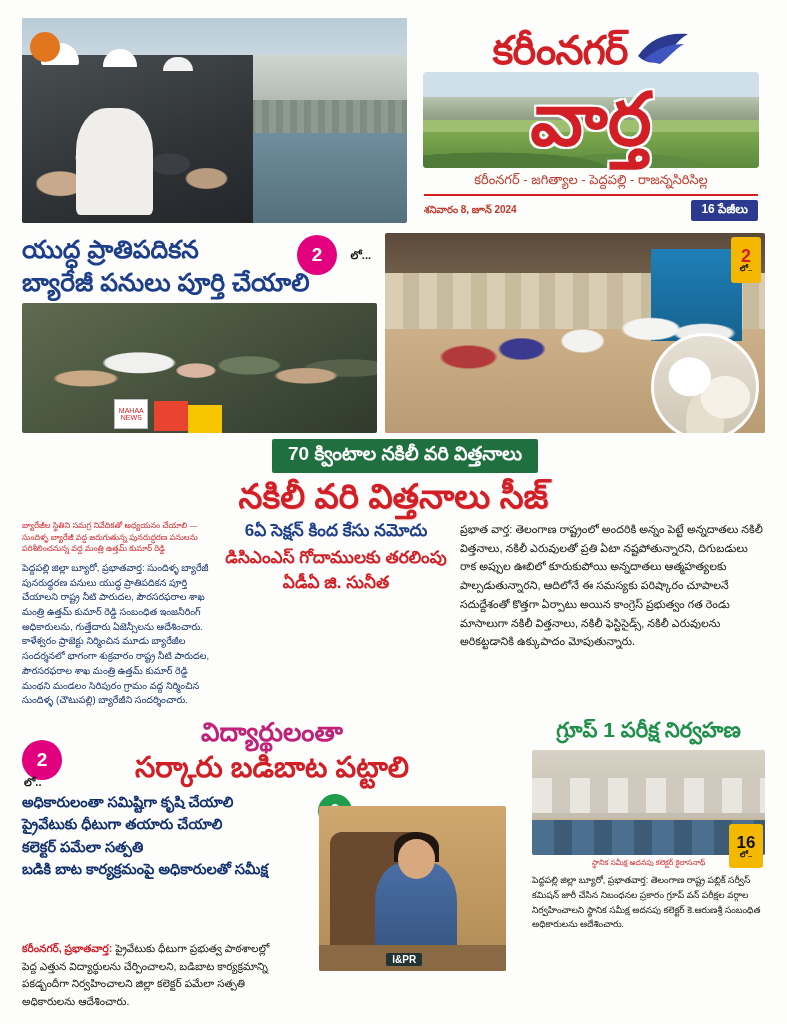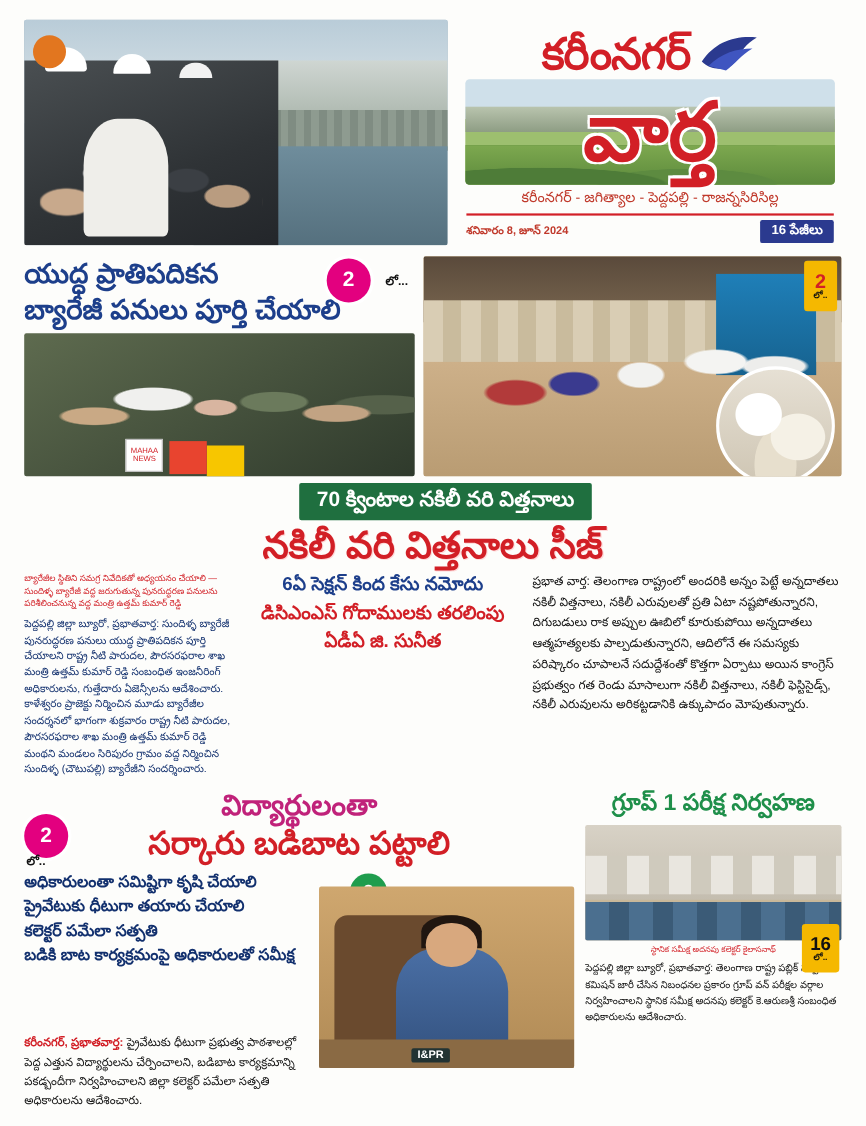--- a/index.html
+++ b/index.html
@@ -229,21 +229,21 @@
   .seize-kicker {
     display:inline-block; background:#1f6f3f; color:#fff;
     font-size: 19px; font-weight:700; padding: 4px 16px;
     border-radius: 2px; margin-left: 250px;
   }
   .seize-head {
     font-size: 34px; font-weight:700; color:#d21f26;
     text-align:center; margin: 4px 0 2px; line-height:1.15;
     text-shadow: 1px 1px 0 #ffd9d9;
   }
-  .mid-cols { display:flex; gap: 12px; margin-top: 4px; }
+  .mid-cols { display:flex; margin-top: 4px; }
   .mid-left { flex: 0 0 190px; }
   .mid-center { flex: 0 0 248px; text-align:center; }
   .mid-right { flex: 1; }
 
   .cap-red { font-size: 8px; color:#d21f26; line-height: 1.45; }
   .body-blue { font-size: 9.5px; color:#12306e; line-height:1.55; }
   .sub-blue {
     font-size: 17px; font-weight:700; color:#1d3f8b; line-height:1.35;
   }
   .sub-red {
@@ -259,21 +259,21 @@
   .edu-head {
     font-size: 26px; font-weight:700; color:#c0227a; text-align:center;
     line-height:1.25;
   }
   .edu-head .l2 { color:#d21f26; font-size: 29px; }
   .edu-bullets { margin-top: 6px; width: 270px; }
   .edu-bullets div {
     font-size: 14.5px; color:#12306e; font-weight:700; line-height:1.55;
   }
   .edu-photo {
-    position:absolute; right: 0; bottom: 40px; width: 232px; height: 165px;
+    position:absolute; right: 16px; bottom: 40px; width: 187px; height: 165px;
     border-radius: 2px; overflow:hidden;
     background: linear-gradient(#cfa76f,#b08a55);
   }
   .edu-photo .chair {
     position:absolute; left: 6%; top: 16%; width: 52%; height: 78%;
     background:#6a4a2e; border-radius: 12px 12px 0 0;
   }
   .edu-photo .person-body {
     position:absolute; left: 30%; top: 34%; width: 44%; height: 66%;
     background: linear-gradient(#4a6fa5,#32507d); border-radius: 36% 36% 0 0;
@@ -322,21 +322,21 @@
     position:absolute; left:0; top: 26%; right:0; height: 34%;
     background: repeating-linear-gradient(90deg,#e9e6df 0 20px,#cfcabd 20px 38px);
   }
   .grp-cap {
     font-size: 7.5px; color:#d21f26; text-align:center; margin-top: 3px;
   }
   .grp-body {
     font-size: 9px; color:#111; line-height:1.62; margin-top: 4px;
   }
   .badge-16 {
-    position:absolute; right: 2px; top: 124px;
+    position:absolute; right: 2px; top: 108px;
     background:#f5b800; color:#111; font-weight:700;
     width: 34px; height: 44px; border-radius:3px;
     display:flex; flex-direction:column; align-items:center; justify-content:center;
     font-size: 17px; line-height:1;
   }
   .badge-16 small { font-size:8px; }
 
   .green-badge {
     position:absolute; width: 34px; height:34px; border-radius:50%;
     background:#1f9d4d; color:#fff; font-weight:700; font-size:16px;

